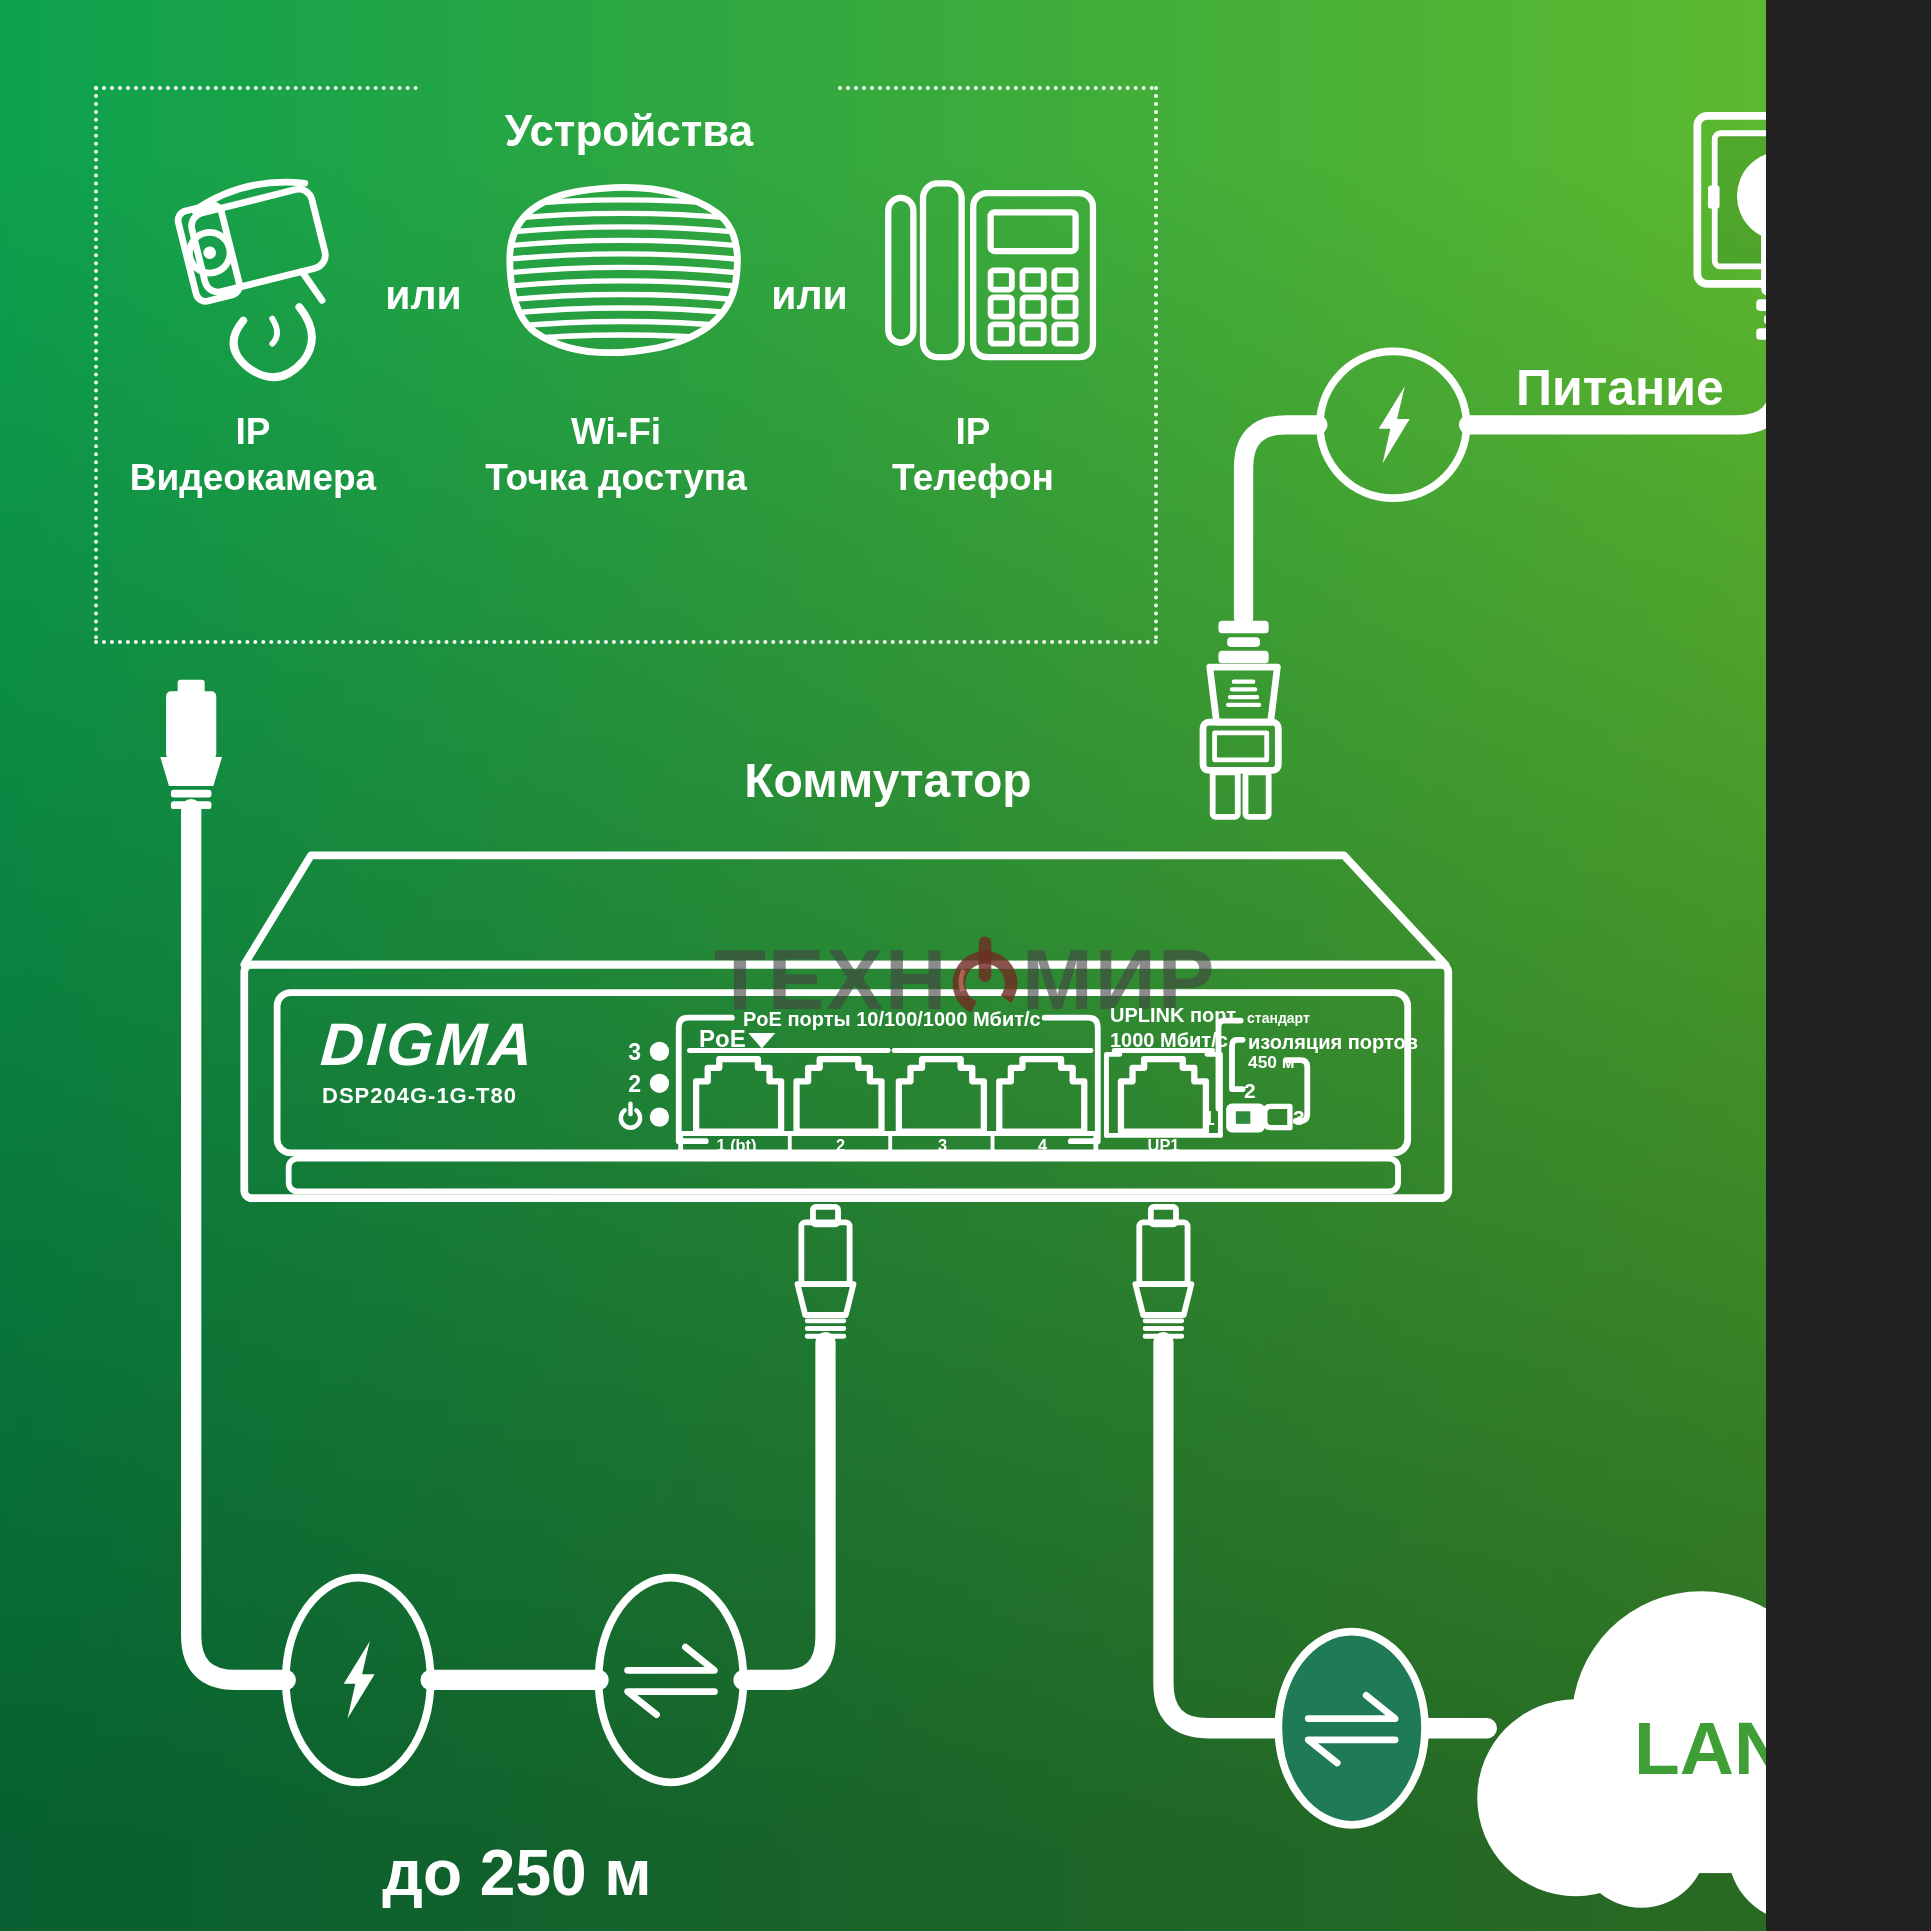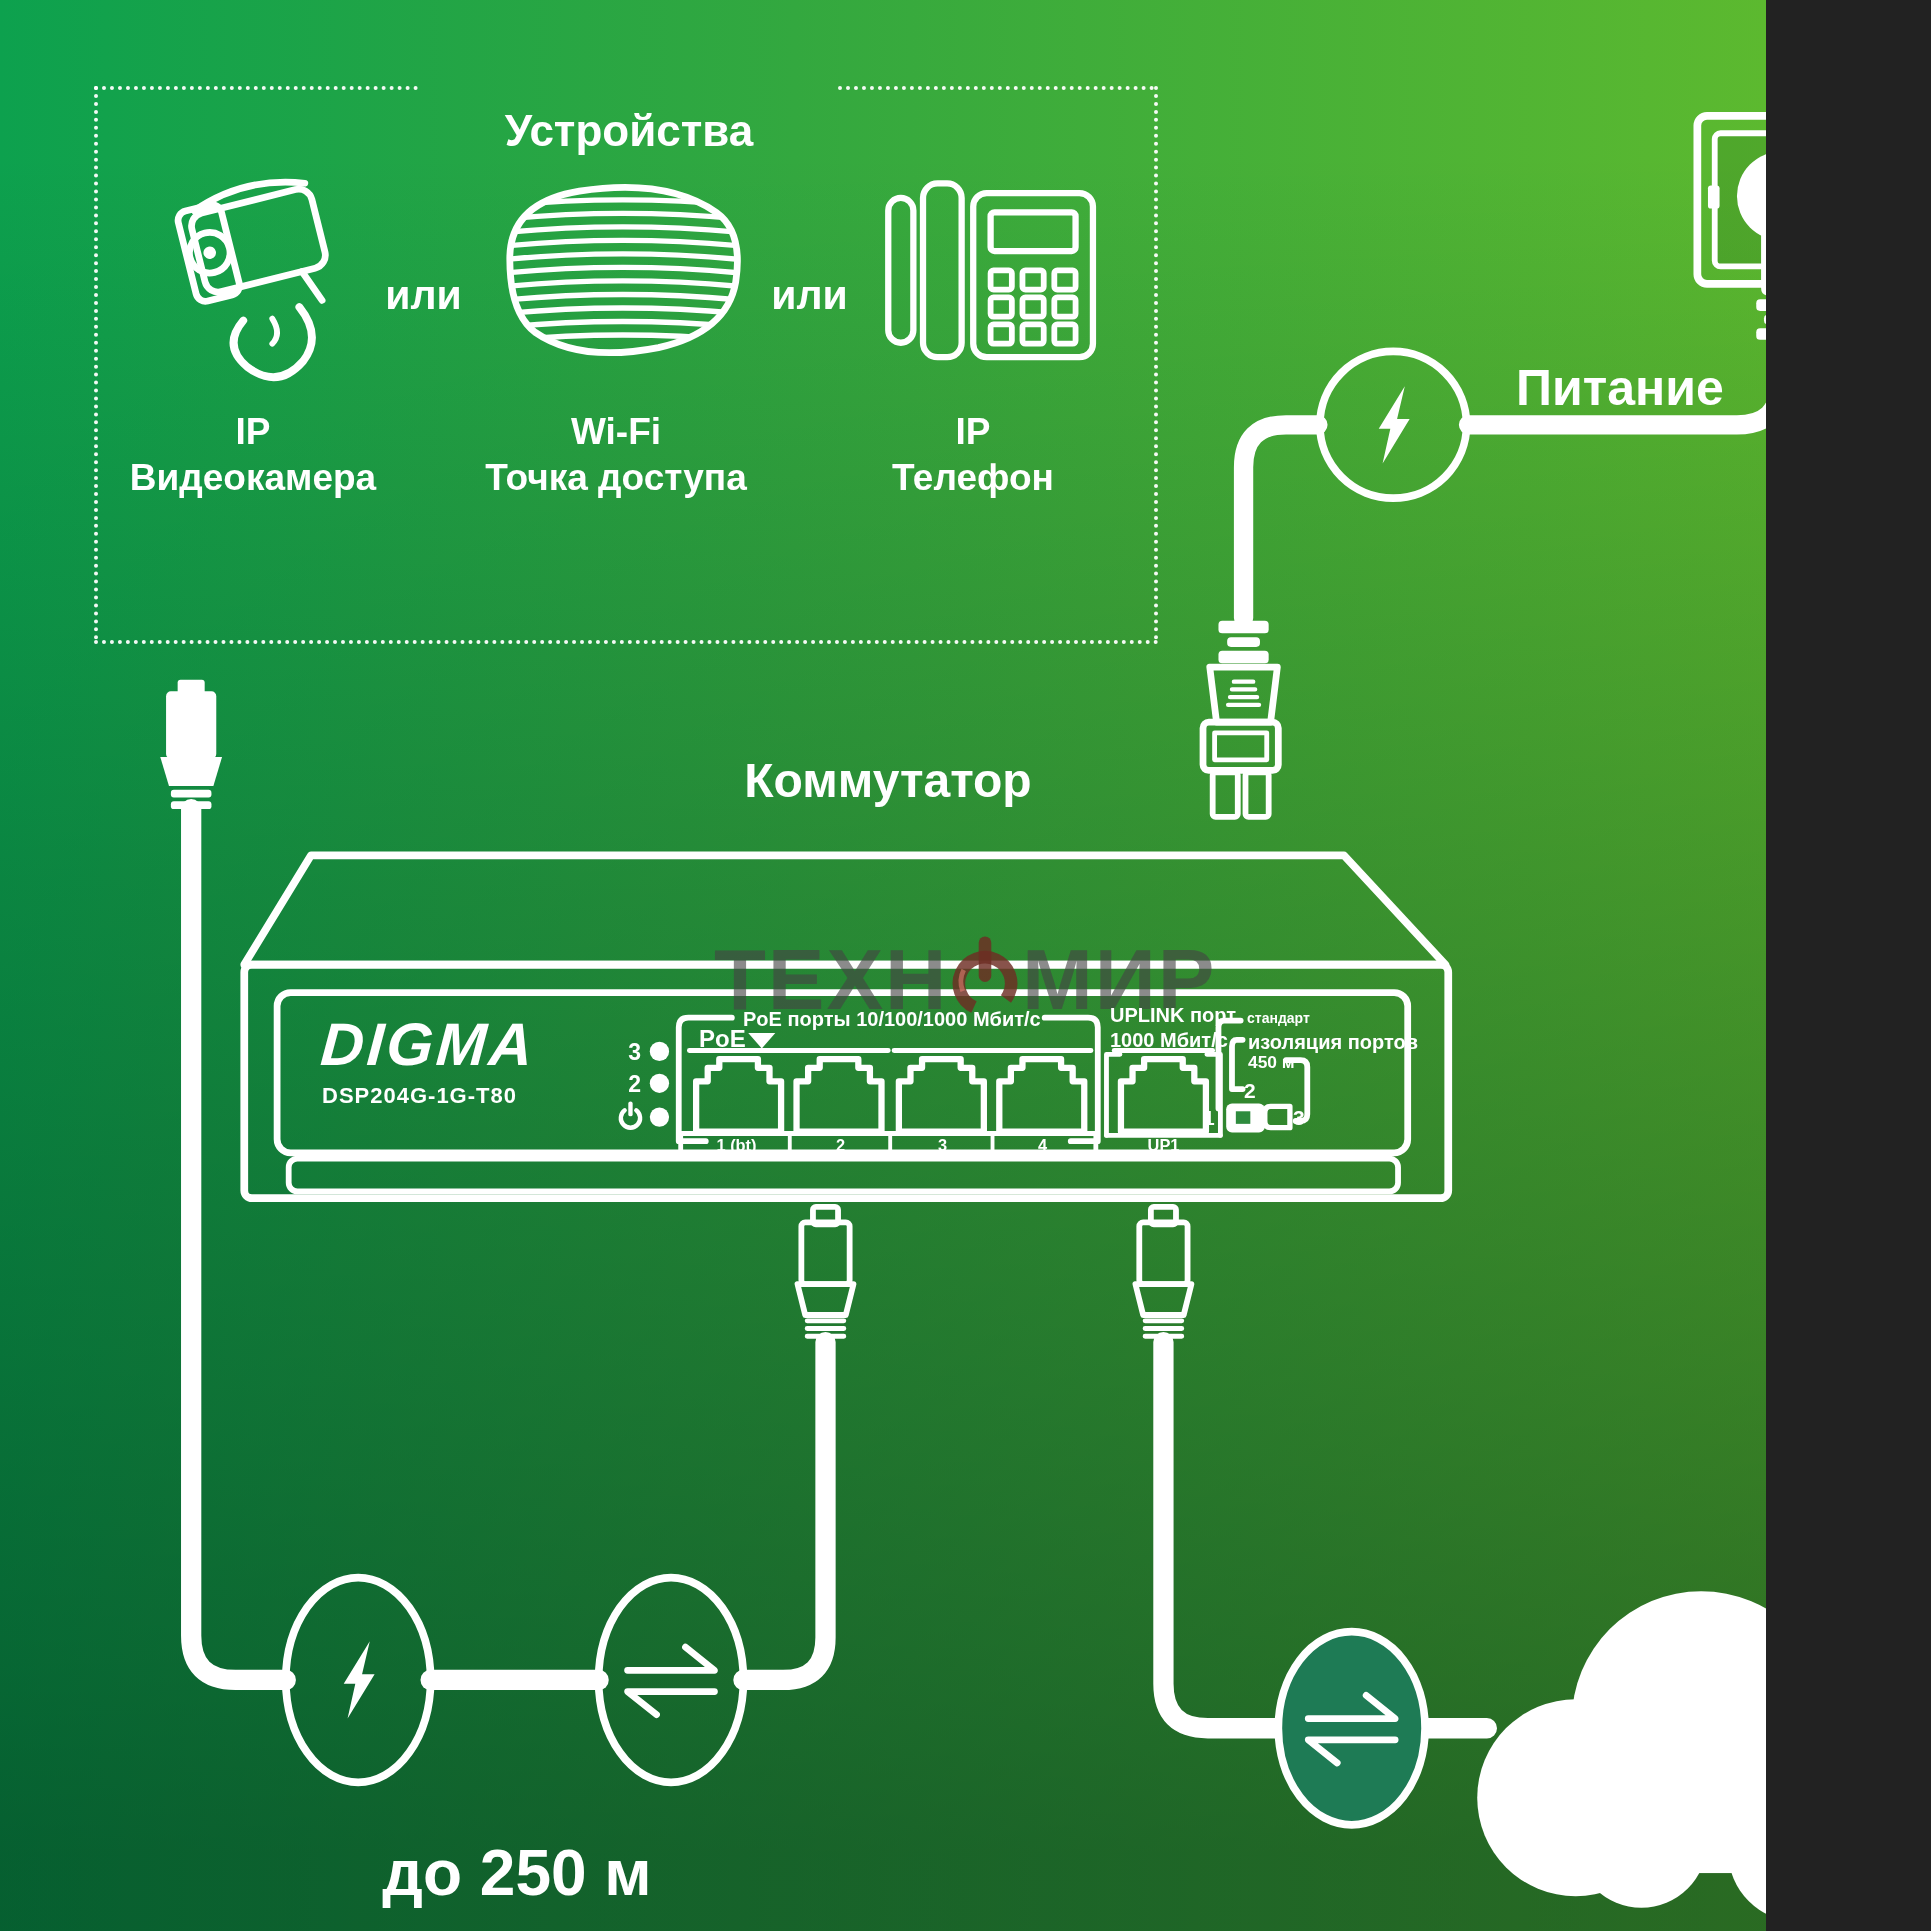--- a/index.html
+++ b/index.html
@@ -286,15 +286,16 @@
 
   <div class="t" style="left:1247px;top:1010px;font-size:14px;">стандарт</div>
   <div class="t" style="left:1248px;top:1031px;font-size:20px;">изоляция портов</div>
   <div class="t" style="left:1248px;top:1052px;font-size:17.4px;">450 м</div>
   <div class="t" style="left:1203px;top:1106px;font-size:21px;">1</div>
   <div class="t" style="left:1244px;top:1079px;font-size:21px;">2</div>
   <div class="t" style="left:1293px;top:1106px;font-size:21px;">3</div>
 
   <div class="t ctr" style="left:324px;top:1836px;width:386px;font-size:64px;">до 250 м</div>
 
+  <div class="t ctr" style="left:1605px;top:1705px;width:212px;font-size:75px;color:#3f9e35;">LAN</div>
 
 </div>
 
 
 </body></html>

